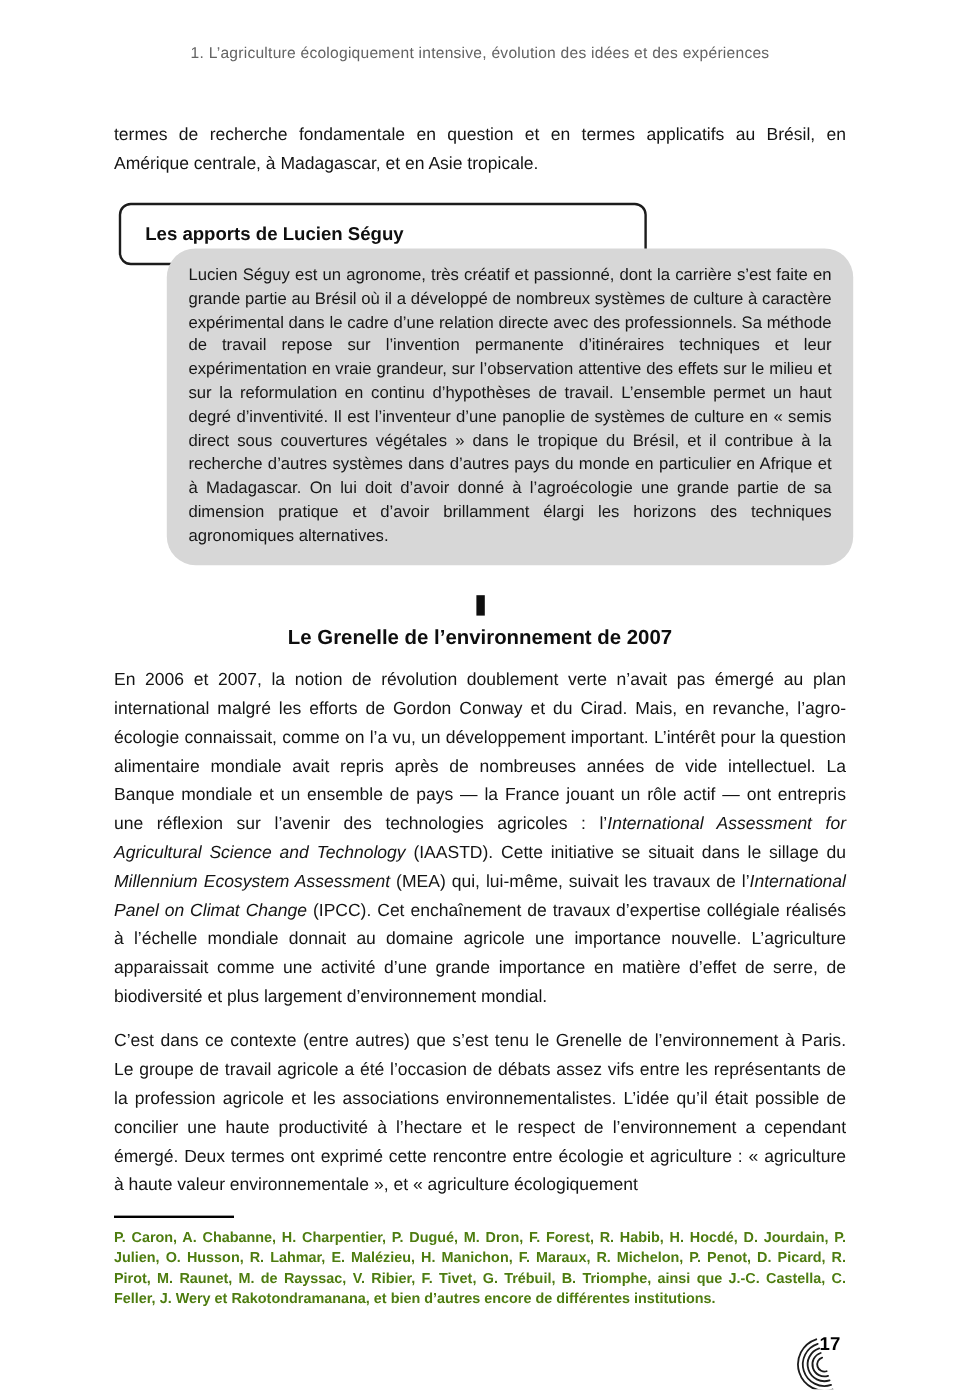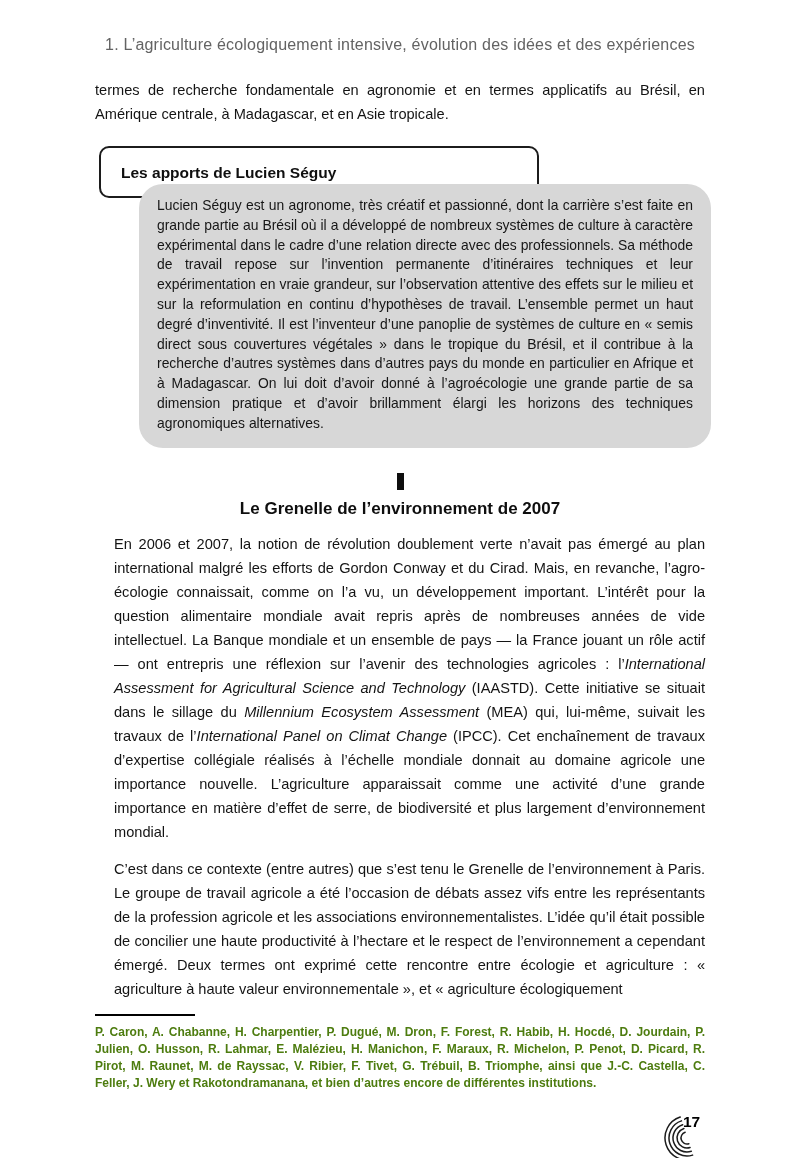--- a/index.html
+++ b/index.html
@@ -9,24 +9,24 @@
     width:800px; height:1158px;
     background:#ffffff;
     font-family:"Liberation Sans", sans-serif;
     color:#1a1a1a;
     padding:36px 95px 30px 95px;
     overflow:hidden;
     display:flex; flex-direction:column;
   }
   .running-head {
     text-align:center;
-    font-size:16px;
+    font-size:13px;
     color:#636363;
     letter-spacing:.2px;
-    margin-bottom:24px;
+    margin-bottom:50px;
     flex:none;
   }
   .body-text {
     font-size:14.6px;
     line-height:24px;
     text-align:justify;
     color:#141414;
   }
   .intro { margin-bottom:20px; }
   .callout { flex:none; }
@@ -50,21 +50,21 @@
     line-height:19.8px;
     text-align:justify;
     color:#161616;
   }
   .section-heading {
     margin:25px 0 13px 0;
     font-size:17px; font-weight:bold; color:#0e0e0e;
     display:flex; align-items:center; gap:9px;flex-direction:column;
   }
   .heading-marker { width:7px; height:17px; background:#0e0e0e; flex:none; }
-  .para { margin-bottom:13px;margin-left:19px; }
+  .para { margin-bottom:13px; }
   .it { font-style:italic; }
   .footnote { margin-top:auto; flex:none; }
   .footnote-rule { width:100px; border-top:2px solid #000; margin-bottom:8px; }
   .footnote-text {
     font-size:12px; font-weight:bold; line-height:17px;
     color:#4d7c0f; text-align:justify;
   }
   .footer-row {
     flex:none;
     align-self:flex-end;
@@ -78,21 +78,21 @@
     font-weight:bold; font-size:15.5px; color:#000;
   }
 </style>
 </head>
 <body>
 
 <div class="page">
 
   <div class="running-head">1. L’agriculture écologiquement intensive, évolution des idées et des expériences</div>
 
-  <p class="body-text intro">termes de recherche fondamentale en agronomie et en termes applicatifs au Brésil, en Amérique centrale, à Madagascar, et en Asie tropicale.</p>
+  <p class="body-text intro">termes de recherche fondamentale en question et en termes applicatifs au Brésil, en Amérique centrale, à Madagascar, et en Asie tropicale.</p>
 
   <div class="callout">
     <div class="callout-title-box">
       <span>Les apports de Lucien Séguy</span>
     </div>
     <div class="callout-body">Lucien Séguy est un agronome, très créatif et passionné, dont la carrière s’est faite en grande partie au Brésil où il a développé de nombreux systèmes de culture à caractère expérimental dans le cadre d’une relation directe avec des professionnels. Sa méthode de travail repose sur l’invention permanente d’itinéraires techniques et leur expérimentation en vraie grandeur, sur l’observation attentive des effets sur le milieu et sur la reformulation en continu d’hypothèses de travail. L’ensemble permet un haut degré d’inventivité. Il est l’inventeur d’une panoplie de systèmes de culture en « semis direct sous couvertures végétales » dans le tropique du Brésil, et il contribue à la recherche d’autres systèmes dans d’autres pays du monde en particulier en Afrique et à Madagascar. On lui doit d’avoir donné à l’agroécologie une grande partie de sa dimension pratique et d’avoir brillamment élargi les horizons des techniques agronomiques alternatives.</div>
   </div>
 
   <h2 class="section-heading">
     <span class="heading-marker"></span>

